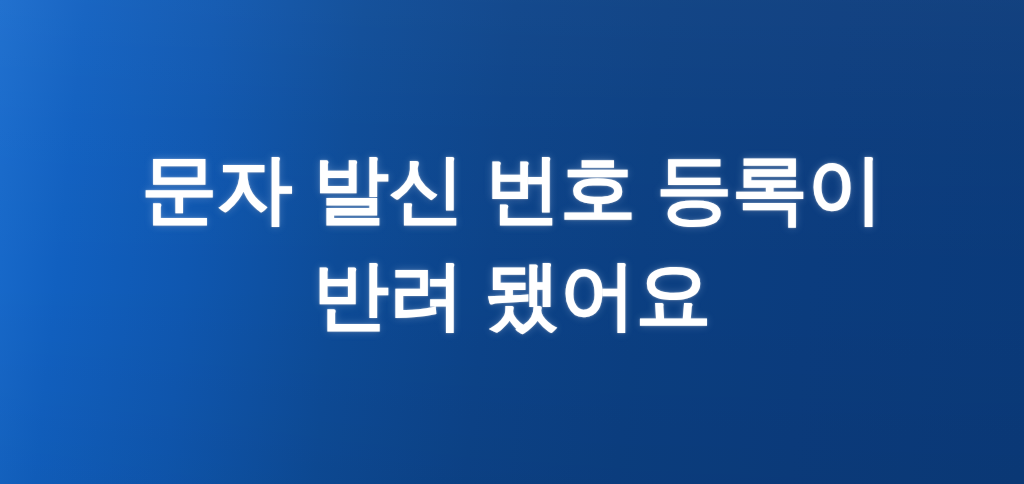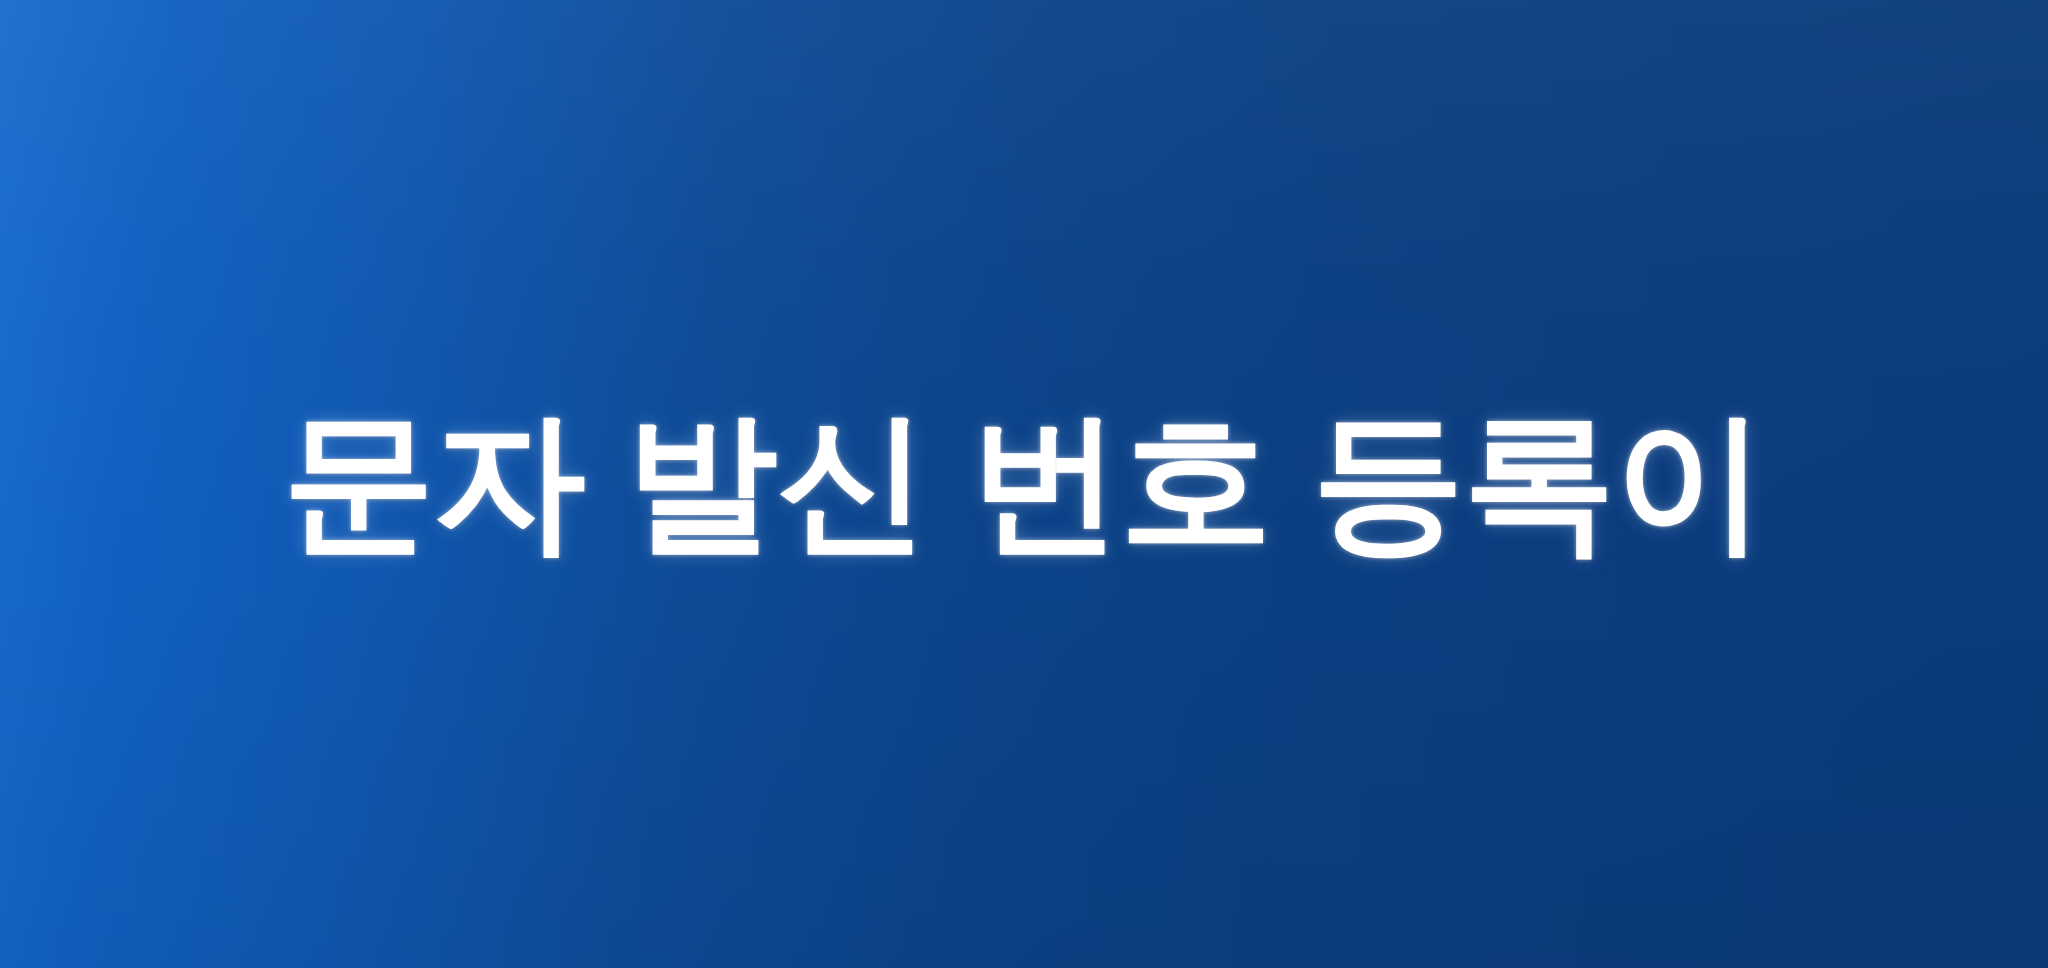--- a/index.html
+++ b/index.html
@@ -85,16 +85,17 @@
 </style>
 </head>
 <body>
 
 <div class="screen">
 
   <div class="headline">
 
     <span class="headline-line headline-line--one">문자 발신 번호 등록이</span>
 
+    <span class="headline-line headline-line--two">반려 됐어요</span>
 
   </div>
 
 </div>
 
 </body></html>

